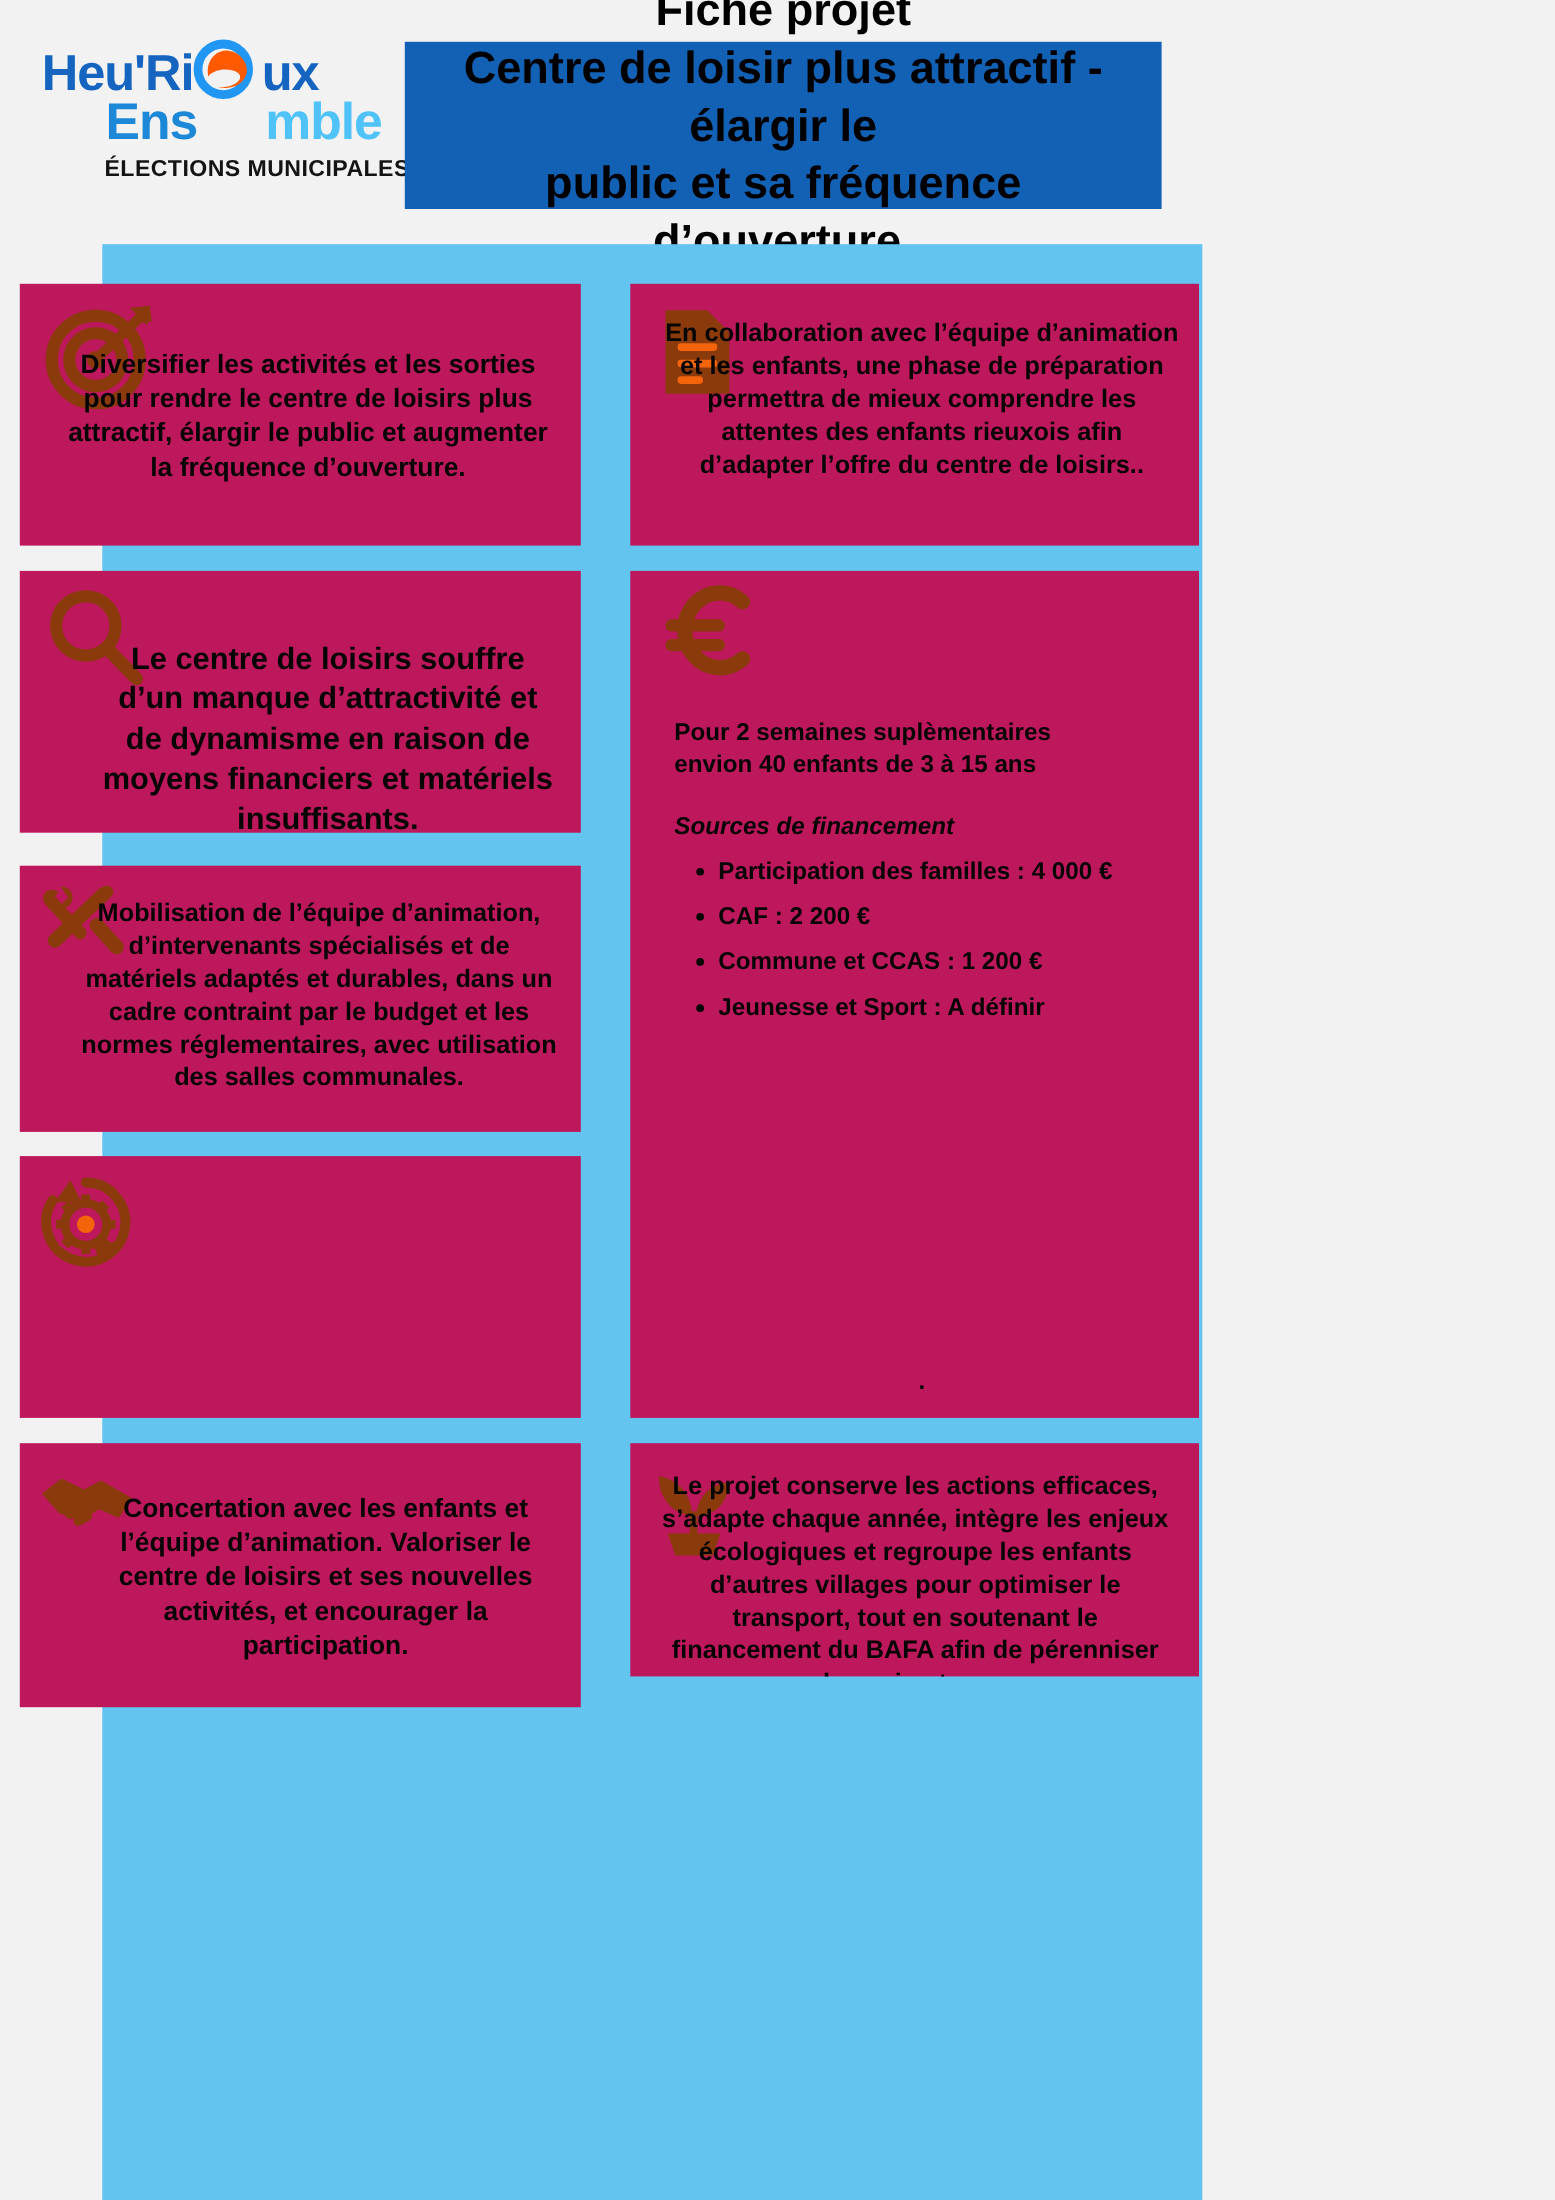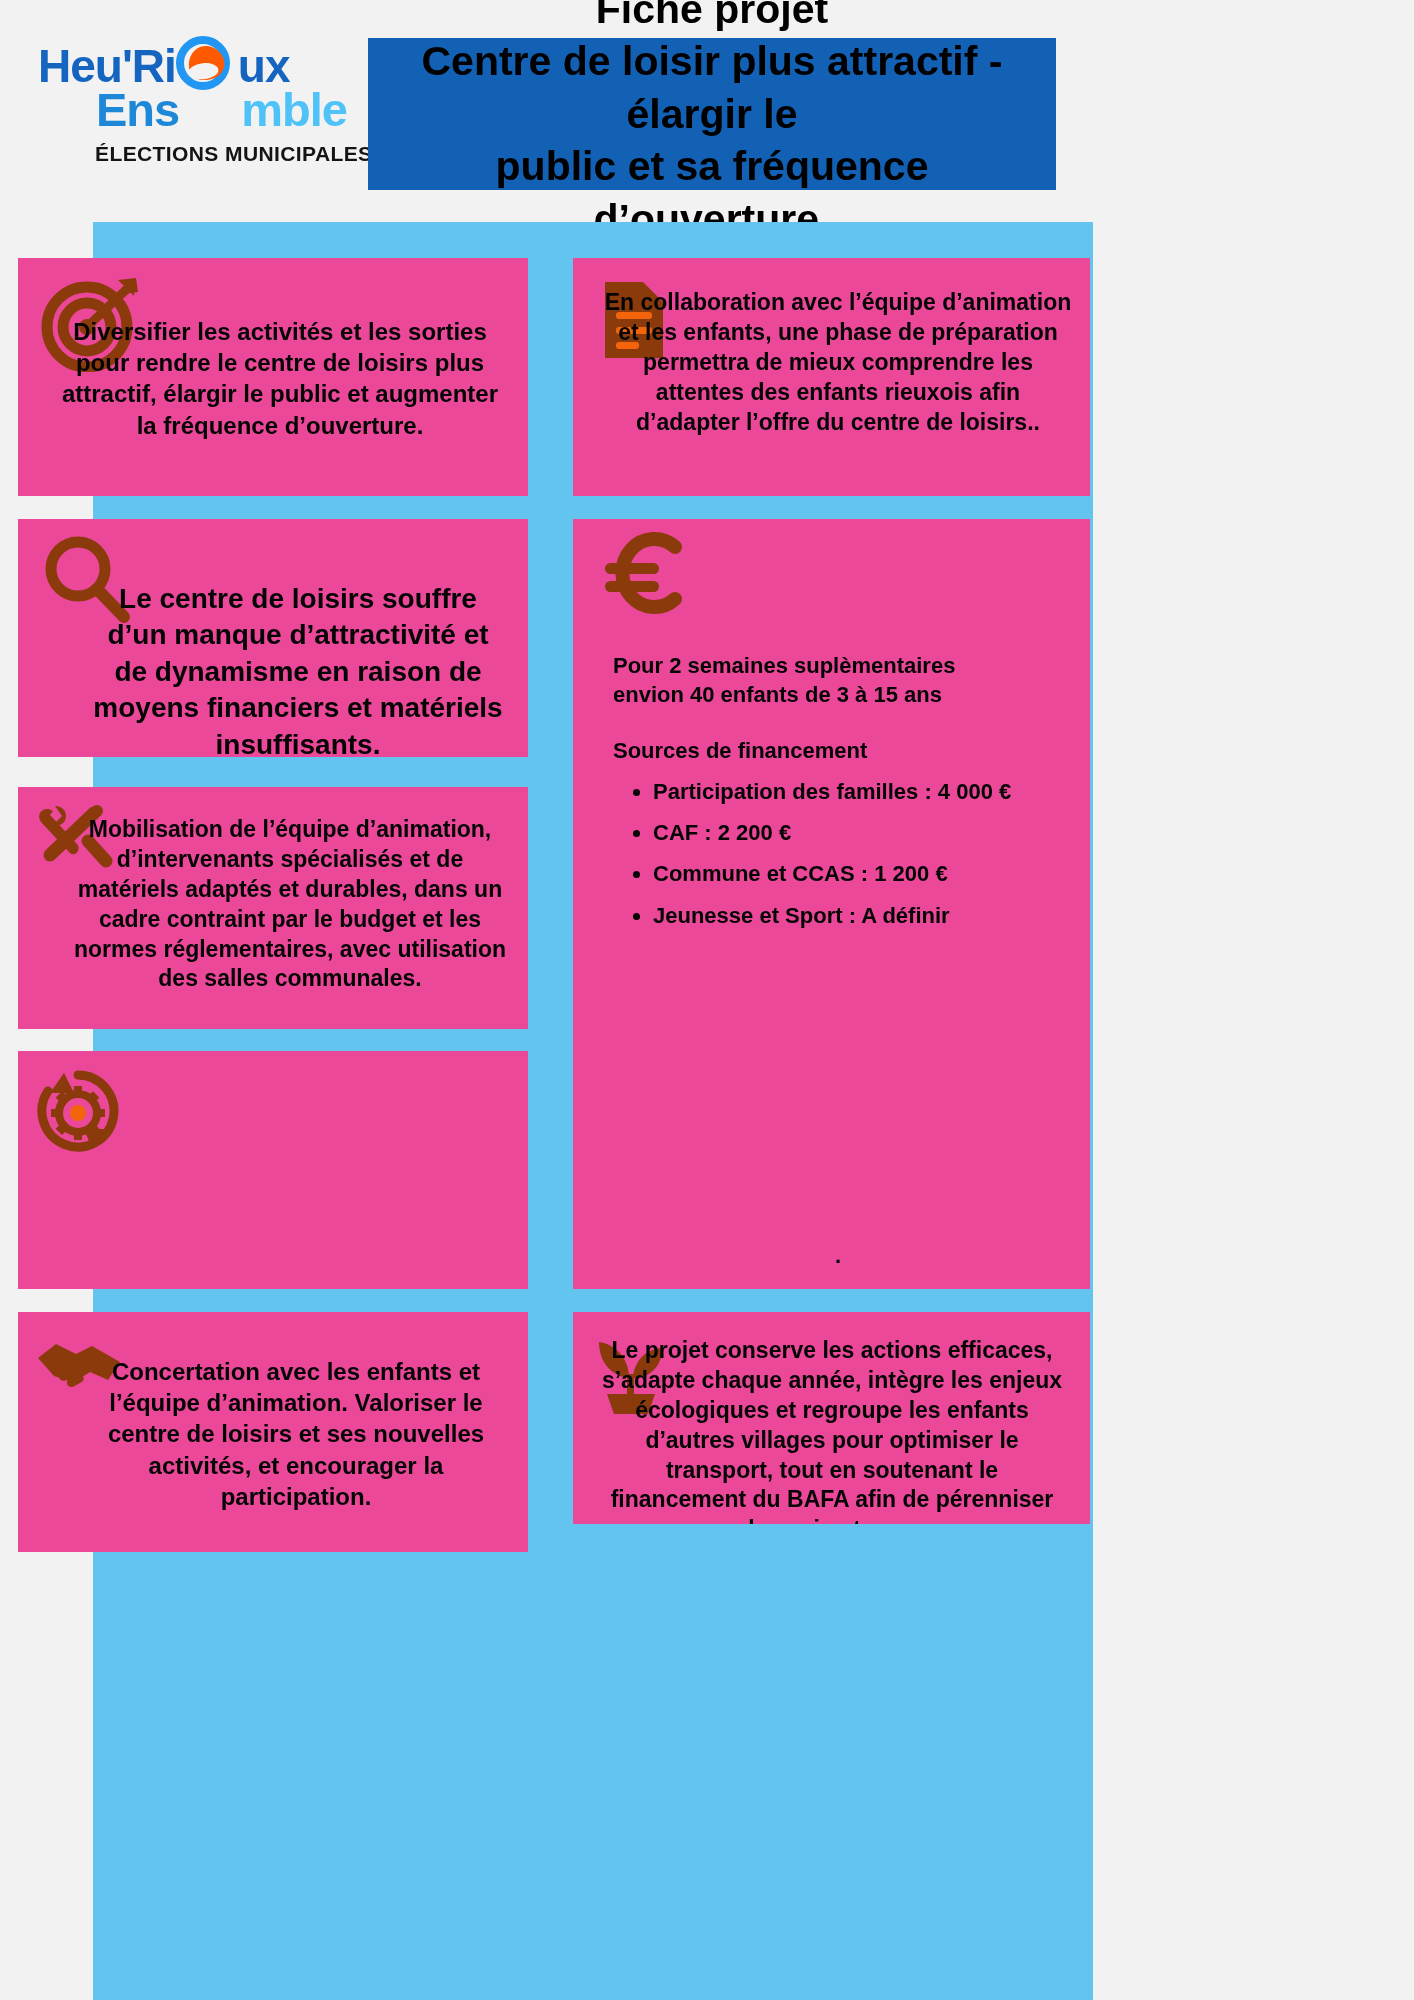--- a/index.html
+++ b/index.html
@@ -121,21 +121,21 @@
     left: 93px;
     top: 222px;
     width: 1000px;
     height: 1778px;
     background: #62c4ef;
   }
 
   
   .card {
     position: absolute;
-    background: #ec4899;
+    background: #be185d;
     box-sizing: border-box;
     overflow: hidden;
   }
   .card-text {
     position: absolute;
     color: #050505;
     font-weight: bold;
     line-height: 1.30;
     text-align: center;
     white-space: pre-line;
@@ -173,21 +173,21 @@
     left: 40px;
     top: 132px;
     width: 460px;
     color: #050505;
     font-weight: bold;
     font-size: 22px;
     line-height: 1.33;
     text-align: left;
   }
   .budget-intro { white-space: pre-line; margin: 0 0 26px 0; }
-  .budget-sources-title { margin: 0 0 2px 0; }
+  .budget-sources-title { margin: 0 0 2px 0; font-style: italic; }
   .budget-list {
     margin: 0 0 0 0;
     padding-left: 40px;
     list-style: disc;
   }
   .budget-list li { margin: 12px 0; }
   .budget-para {
     margin: 54px 0 0 0;
     white-space: pre-line;
   }

